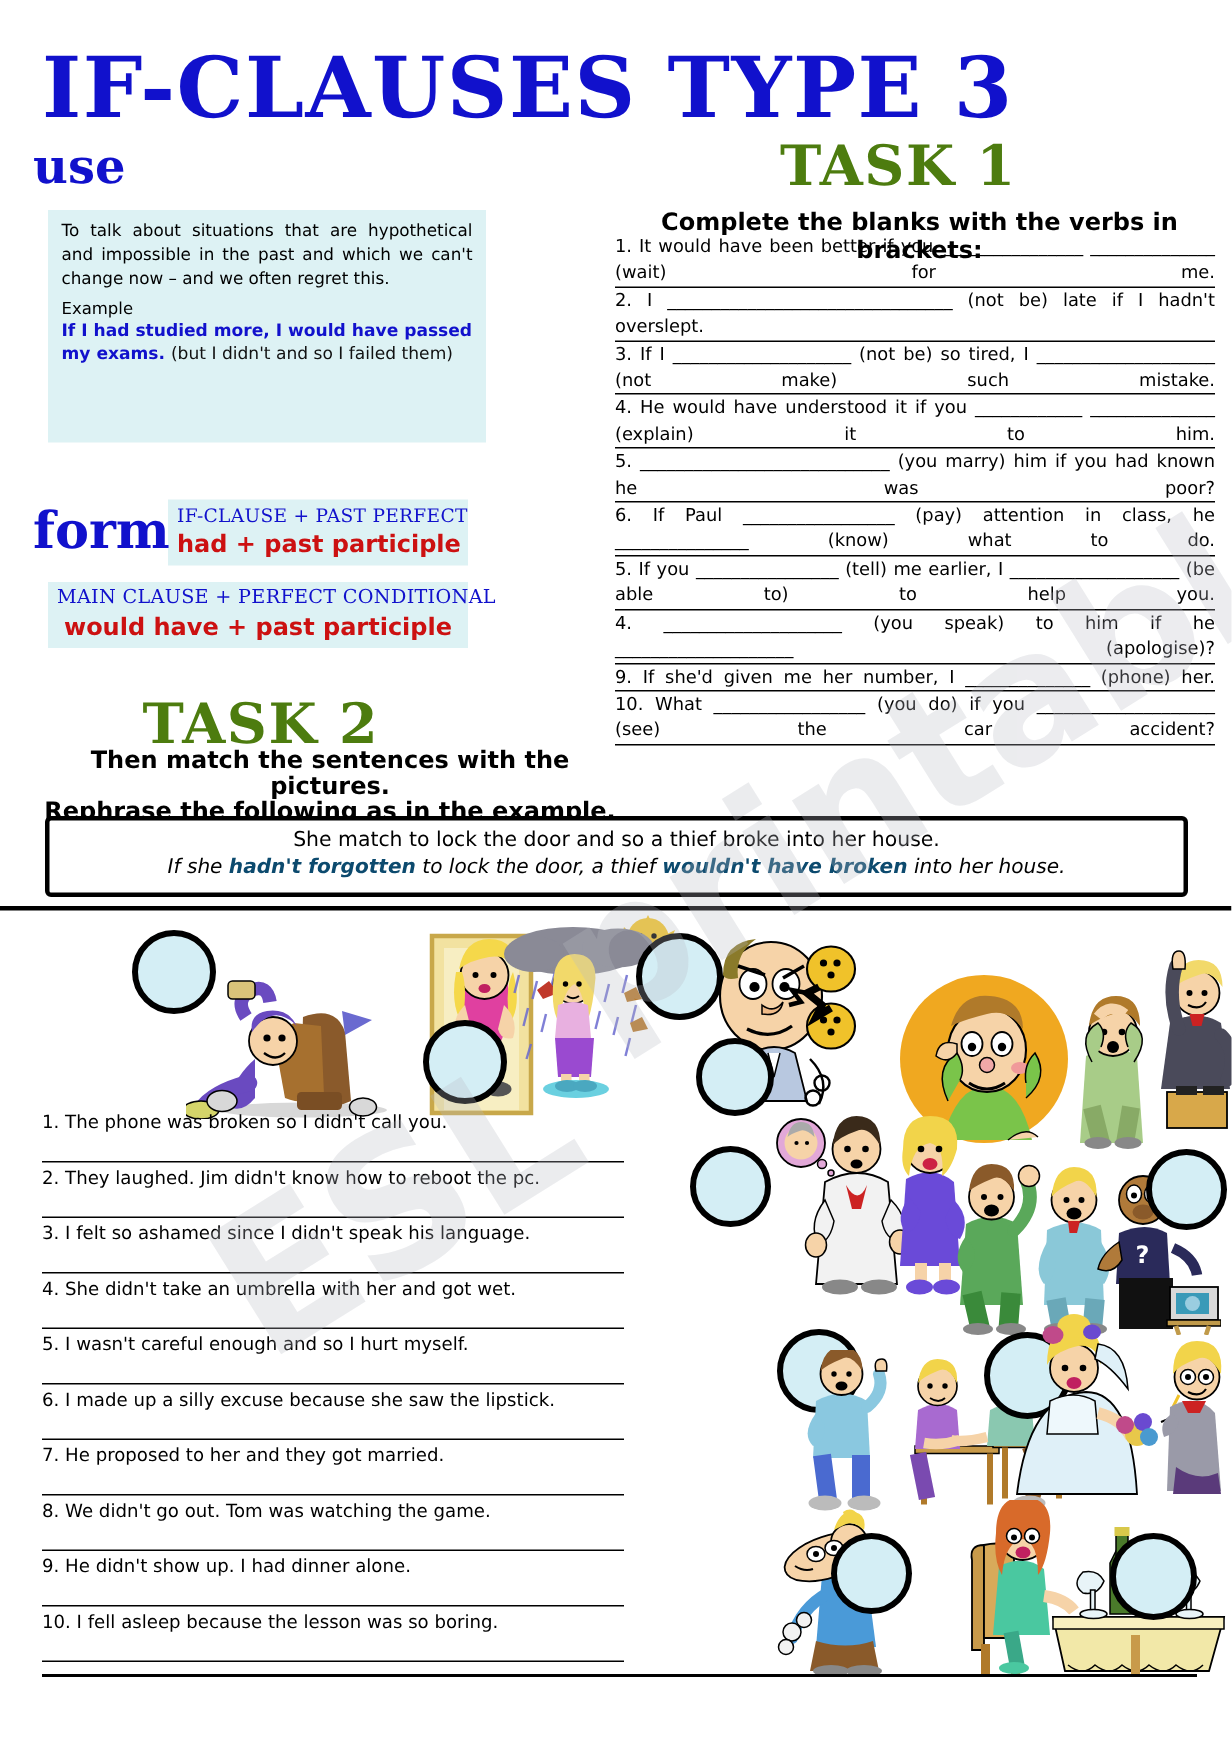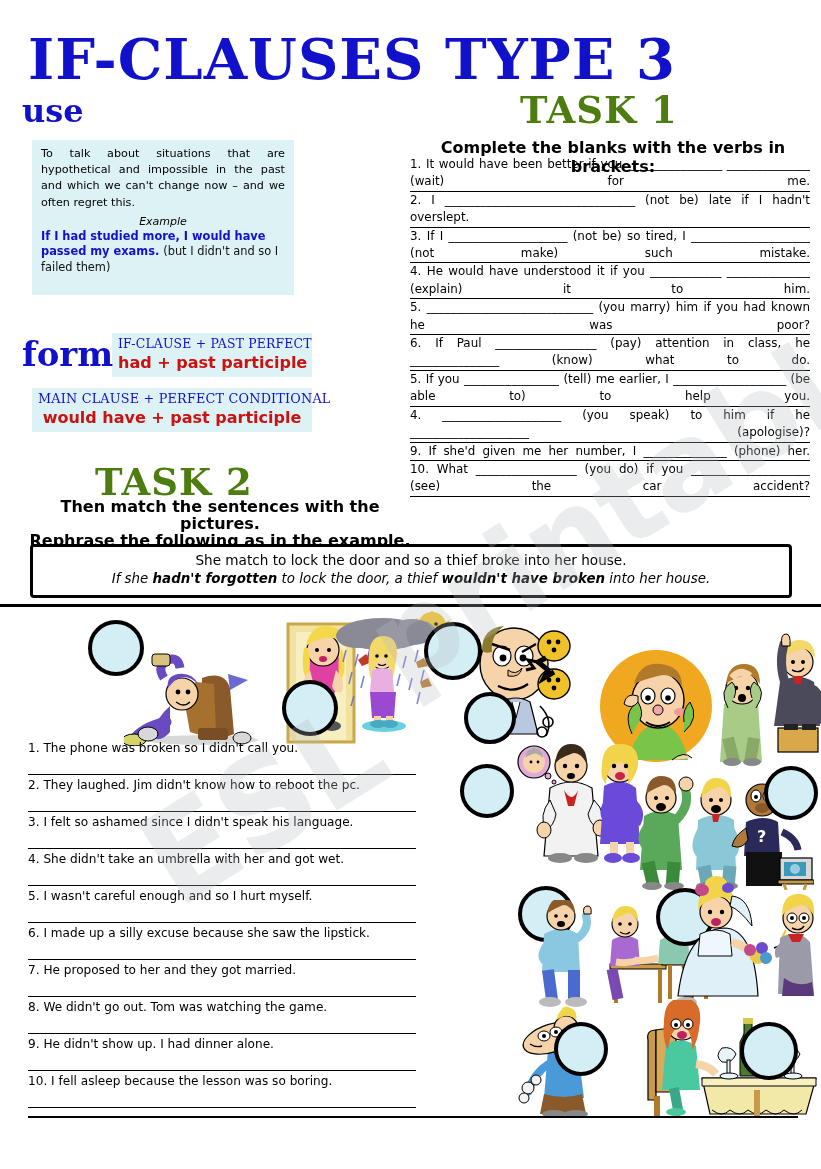--- a/index.html
+++ b/index.html
@@ -75,39 +75,37 @@
     font-size: 34px;
     color: #1111cc;
     z-index: 20;
   }
 
   
   .use-box {
     position: absolute;
     left: 32px;
     top: 140px;
-    width: 262px;
+    width: 292px;
     height: 155px;
     background: #ddf2f4;
     padding: 6px 9px 4px 9px;
     z-index: 15;
   }
   .use-box p {
     font-family: "DejaVu Sans", sans-serif;
     font-size: 11.2px;
     line-height: 16.2px;
     color: #000;
     text-align: justify;
   }
   .use-example-label {
-    font-style: italic;
     font-size: 11px;
     margin-top: 4px;
     color: #000;
-    text-align: center;
   }
   .use-example {
     margin-top: 1px;
     font-size: 11.4px;
     line-height: 15.5px;
     color: #1111cc;
     font-weight: bold;
   }
   .use-example .plain {
     font-weight: normal;
@@ -206,21 +204,21 @@
     color: #000;
   }
   .eb-line2 {
     font-family: "DejaVu Sans", sans-serif;
     font-size: 13.4px;
     font-style: italic;
     color: #000;
     margin-top: 3px;
   }
   .eb-line2 .red {
-    color: #000000;
+    color: #0c4a6e;
     font-weight: bold;
     font-style: italic;
   }
 
   
   .bottom-list {
     position: absolute;
     left: 28px;
     top: 738px;
     width: 388px;

